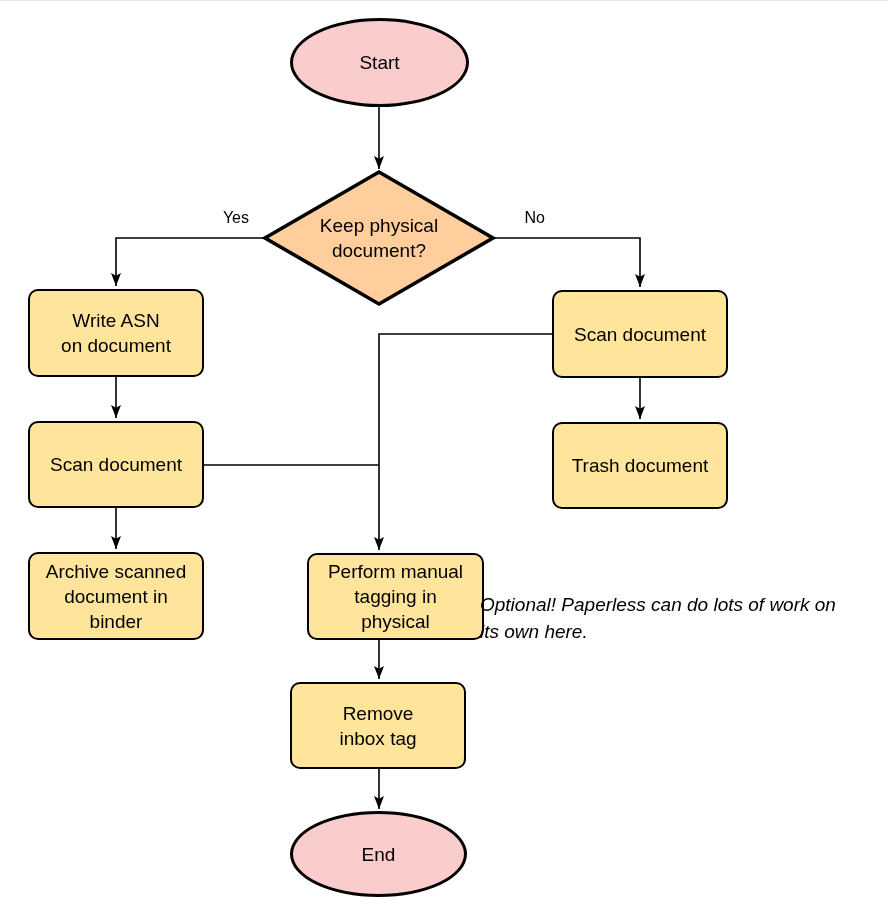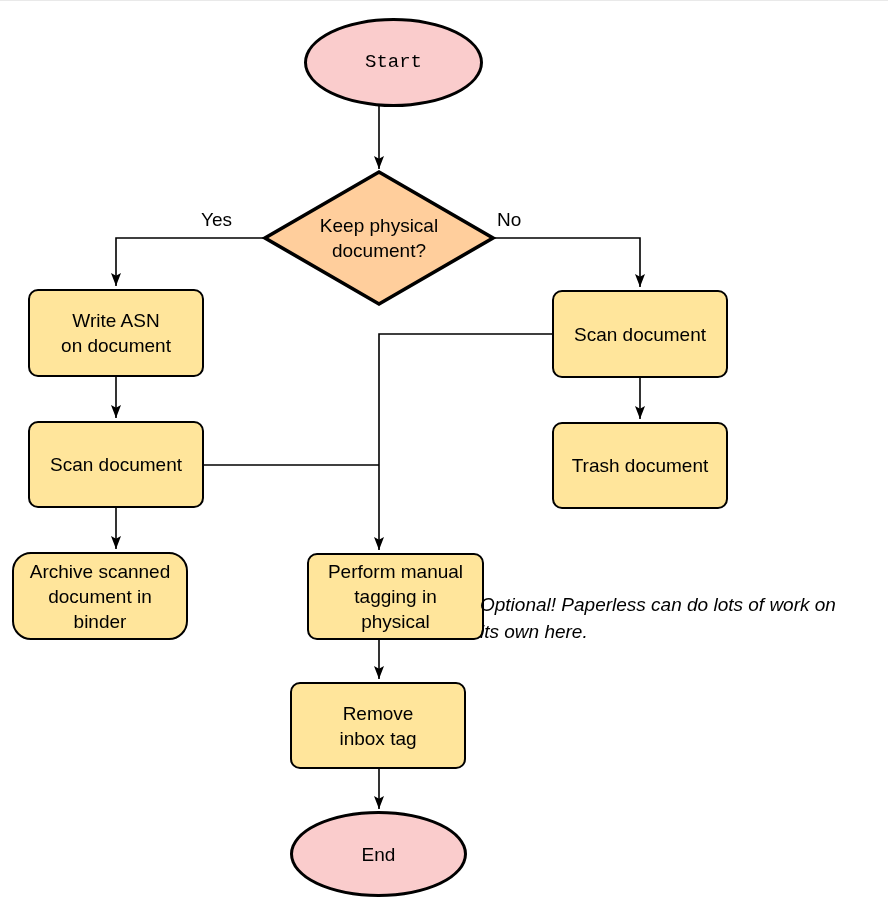--- a/index.html
+++ b/index.html
@@ -39,22 +39,22 @@
     display: flex;
     flex-direction: column;
     align-items: center;
     justify-content: center;
     text-align: right;
     font-size: 19px;
     line-height: 25px;
   }
   .edge-label {
     position: absolute;
-    font-size: 19px;
-    text-align: left;
+    font-size: 16px;
+    text-align: right;
   }
   .note {
     position: absolute;
     font-style: italic;
     font-size: 19px;
     line-height: 27px;
   }
   .note span, .node span, .decision-label span { display: block; }
   .bottom-divider {
     position: absolute;
@@ -81,21 +81,21 @@
     <path d="M493,238 L640,238 L640,287" fill="none" stroke="#000" stroke-width="1.6" marker-end="url(#arr)"></path>
     <path d="M116,377 L116,418" fill="none" stroke="#000" stroke-width="1.6" marker-end="url(#arr)"></path>
     <path d="M116,508 L116,549" fill="none" stroke="#000" stroke-width="1.6" marker-end="url(#arr)"></path>
     <path d="M640,378 L640,419" fill="none" stroke="#000" stroke-width="1.6" marker-end="url(#arr)"></path>
     <path d="M552,334 L379,334 L379,550" fill="none" stroke="#000" stroke-width="1.6" marker-end="url(#arr)"></path>
     <path d="M204,465 L379,465" fill="none" stroke="#000" stroke-width="1.6"></path>
     <path d="M379,640 L379,679" fill="none" stroke="#000" stroke-width="1.6" marker-end="url(#arr)"></path>
     <path d="M379,769 L379,809" fill="none" stroke="#000" stroke-width="1.6" marker-end="url(#arr)"></path>
   </svg>
 
-  <div class="node terminal" style="left:304px; top:18px; width:179px; height:89px;font-family:Liberation Mono, monospace;">
+  <div class="node terminal" style="left:290px; top:18px; width:179px; height:89px;">
     <span>Start</span>
   </div>
 
   <div class="node terminal" style="left:290px; top:811px; width:177px; height:86px;">
     <span>End</span>
   </div>
 
   <div class="decision-label" style="left:279px; top:188px; width:200px; height:100px;">
     <span>Keep physical</span>
     <span>document?</span>
@@ -103,21 +103,21 @@
 
   <div class="node process" style="left:28px; top:289px; width:176px; height:88px;">
     <span>Write ASN</span>
     <span>on document</span>
   </div>
 
   <div class="node process" style="left:28px; top:421px; width:176px; height:87px;">
     <span>Scan document</span>
   </div>
 
-  <div class="node process" style="left:12px; top:552px; width:176px; height:88px;border-radius:19px;">
+  <div class="node process" style="left:28px; top:552px; width:176px; height:88px;">
     <span>Archive scanned</span>
     <span>document in</span>
     <span>binder</span>
   </div>
 
   <div class="node process" style="left:552px; top:290px; width:176px; height:88px;">
     <span>Scan document</span>
   </div>
 
   <div class="node process" style="left:552px; top:422px; width:176px; height:87px;text-align:right;">

